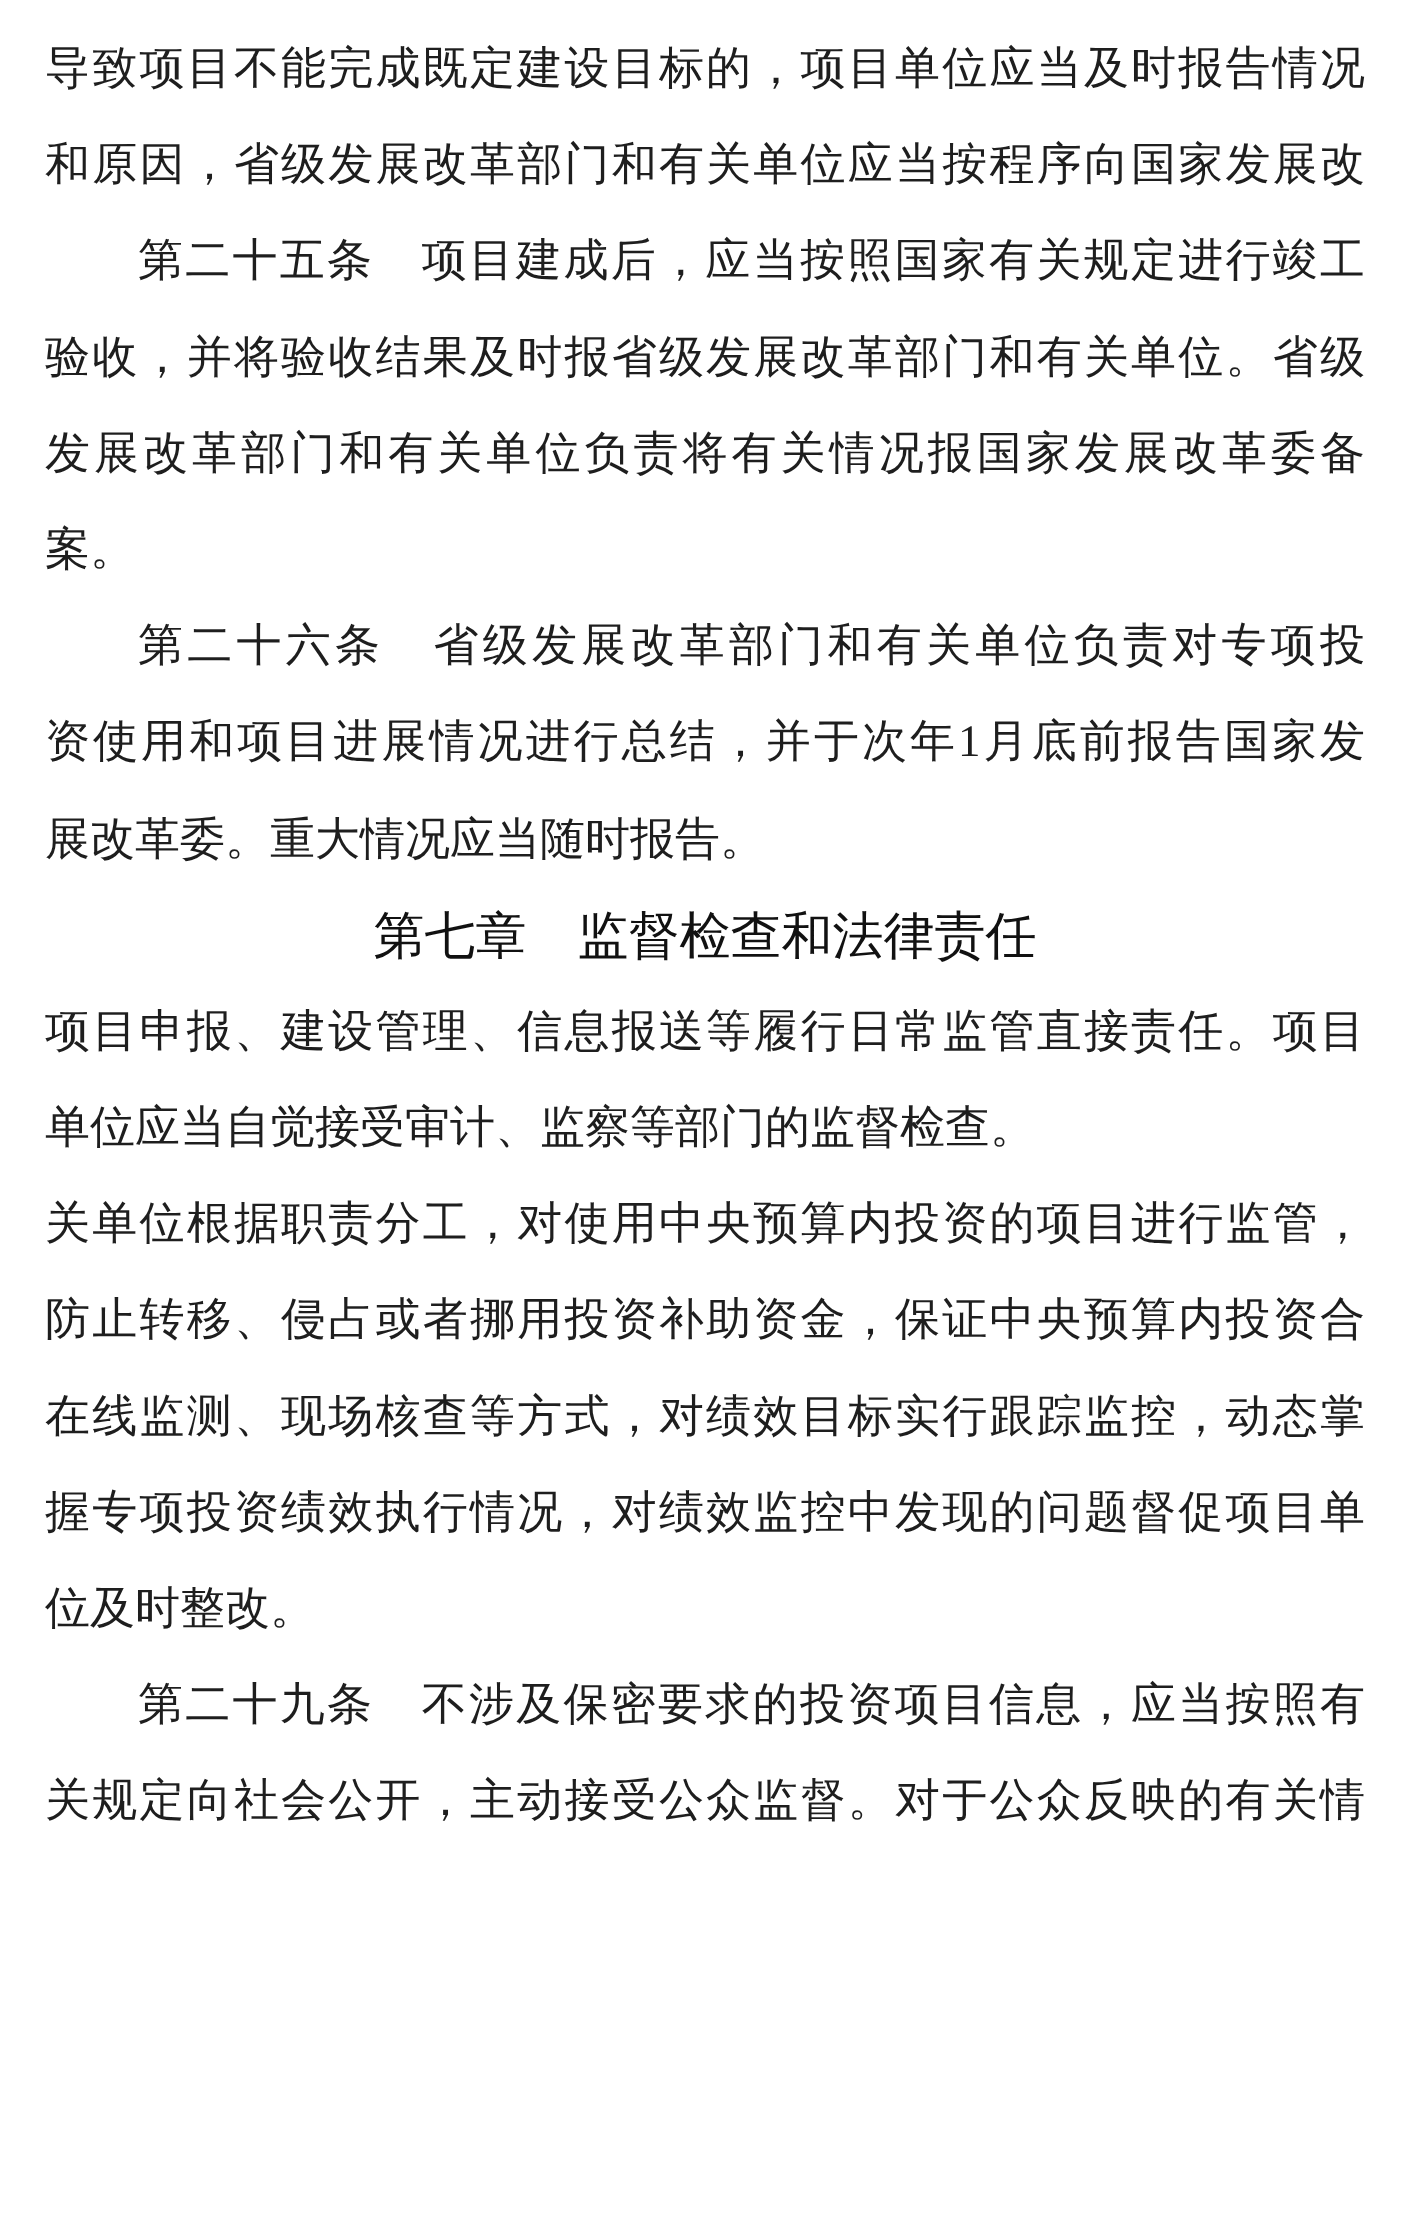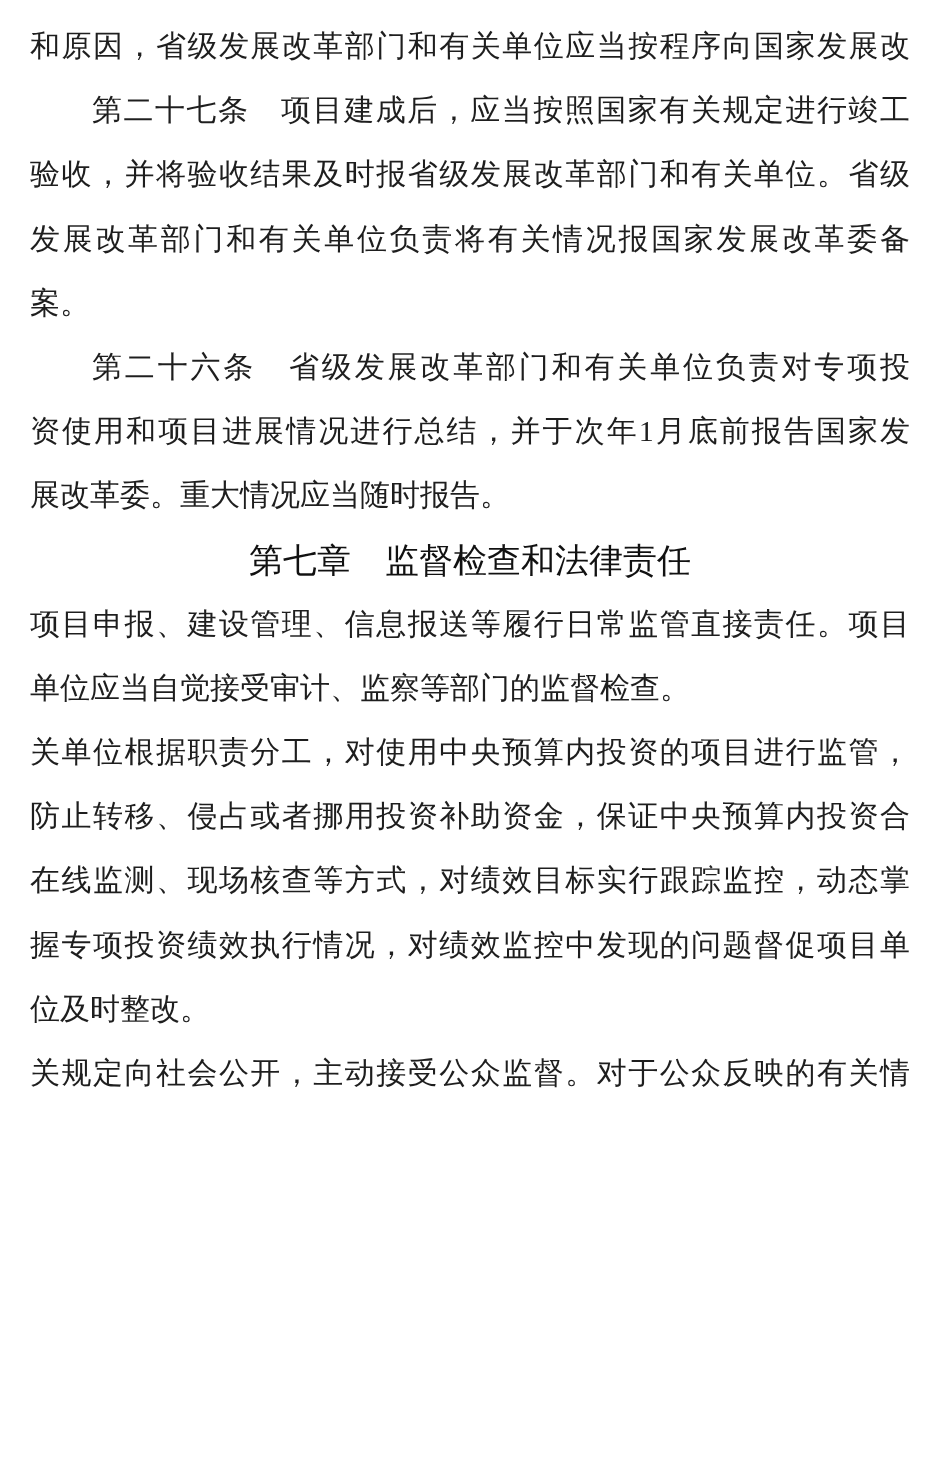--- a/index.html
+++ b/index.html
@@ -53,31 +53,33 @@
     text-align-last: center;
     text-indent: 0;
     white-space: nowrap;
   }
 </style>
 </head>
 <body>
 
 <div class="page">
   <div class="doc-body">
+      <div class="line fill">导致项目不能完成既定建设目标的，项目单位应当及时报告情况</div>
       <div class="line fill">和原因，省级发展改革部门和有关单位应当按程序向国家发展改</div>
-      <div class="line indent fill">第二十七条　项目建成后，应当按照国家有关规定进行竣工</div>
+      <div class="line indent fill">第二十五条　项目建成后，应当按照国家有关规定进行竣工</div>
       <div class="line fill">验收，并将验收结果及时报省级发展改革部门和有关单位。省级</div>
       <div class="line fill">发展改革部门和有关单位负责将有关情况报国家发展改革委备</div>
       <div class="line">案。</div>
       <div class="line indent fill">第二十六条　省级发展改革部门和有关单位负责对专项投</div>
       <div class="line fill">资使用和项目进展情况进行总结，并于次年1月底前报告国家发</div>
       <div class="line">展改革委。重大情况应当随时报告。</div>
       <div class="line chapter-heading">第七章　监督检查和法律责任</div>
       <div class="line fill">项目申报、建设管理、信息报送等履行日常监管直接责任。项目</div>
       <div class="line">单位应当自觉接受审计、监察等部门的监督检查。</div>
       <div class="line fill">关单位根据职责分工，对使用中央预算内投资的项目进行监管，</div>
       <div class="line fill">防止转移、侵占或者挪用投资补助资金，保证中央预算内投资合</div>
       <div class="line fill">在线监测、现场核查等方式，对绩效目标实行跟踪监控，动态掌</div>
       <div class="line fill">握专项投资绩效执行情况，对绩效监控中发现的问题督促项目单</div>
       <div class="line">位及时整改。</div>
+      <div class="line indent fill">第二十九条　不涉及保密要求的投资项目信息，应当按照有</div>
       <div class="line fill">关规定向社会公开，主动接受公众监督。对于公众反映的有关情</div>
     </div>
 </div>
 
 </body></html>

